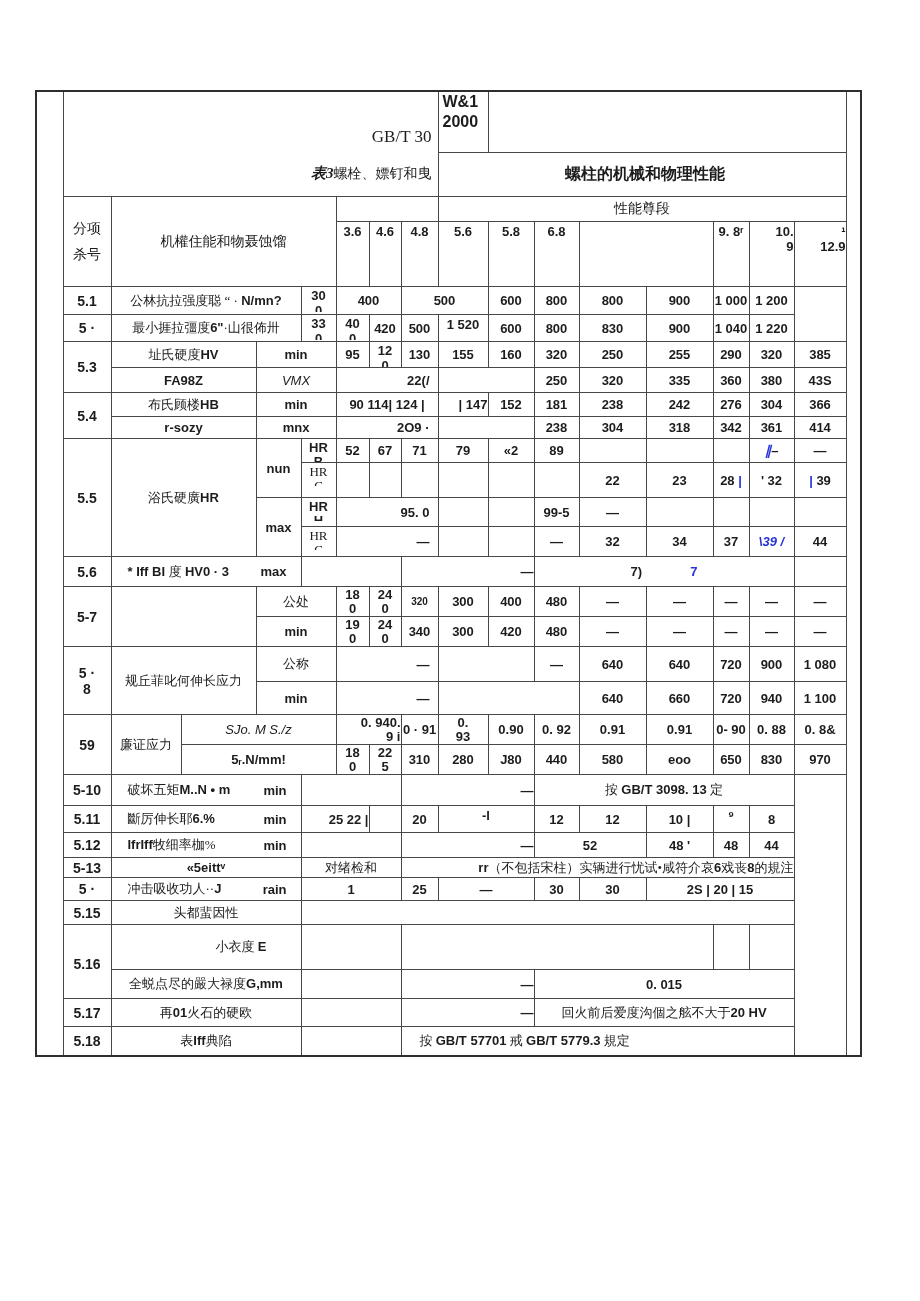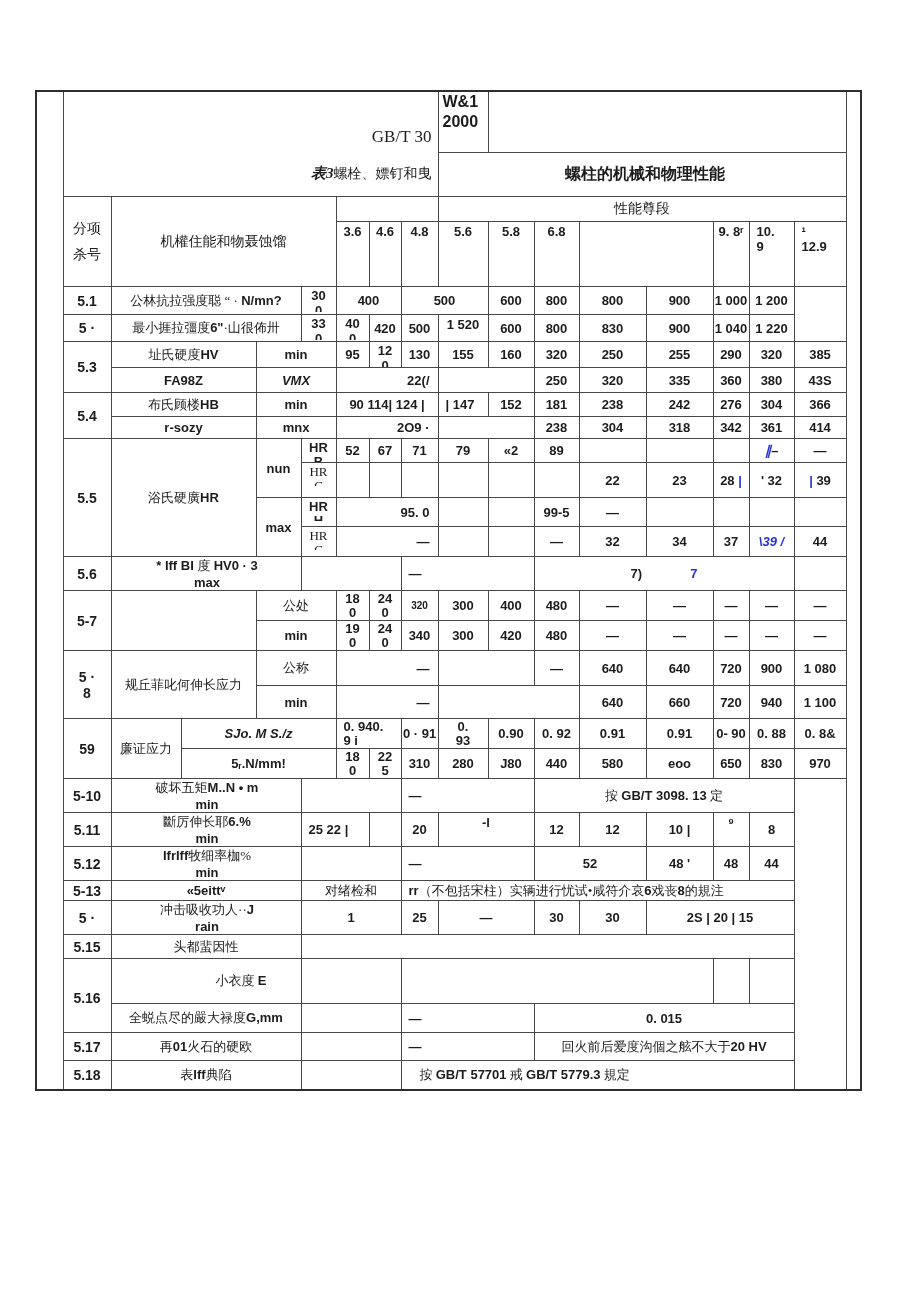--- a/index.html
+++ b/index.html
@@ -6,42 +6,42 @@
   #page{position:relative;width:920px;height:1301px;background:#ffffff;overflow:hidden;
         font-family:"Liberation Sans",sans-serif;color:#1c1c1c;}
   table#doc{position:absolute;left:35px;top:90px;border-collapse:collapse;table-layout:fixed;
         width:827px;border:2px solid #2e2e2e;}
   td{border:1px solid #474747;padding:0;overflow:hidden;text-align:center;vertical-align:middle;
      font:bold 13px "Liberation Sans",sans-serif;color:#1c1c1c;}
   td.nv{border-top:none;border-bottom:none;}
   .cns{font-family:"Liberation Serif",serif;font-weight:normal;font-size:13px;}
   td.cns{font-family:"Liberation Serif",serif;font-weight:normal;font-size:13px;}
   .b{font-family:"Liberation Sans",sans-serif;font-weight:bold;}
-  .bi{font-family:"Liberation Sans",sans-serif;font-weight:bold;font-style:italic;}
+  .bi{font-family:"Liberation Sans",sans-serif;font-weight:normal;font-style:italic;}
   .it{font-style:italic;}
-  .al{text-align:left;padding-left:7px;}
+  .al{text-align:right;padding-left:7px;}
   .al18{text-align:left;padding-left:18px;margin-left:16px;}
   .ar{text-align:right;padding-right:8px;}
   .top{vertical-align:top;padding-top:2px;}
   .small{font-size:10px;}
   .num{font-size:14px;}
   .blue{color:#2633d9;}
   .ml40{margin-left:48px;}
   .shr{padding-left:70px;}
   .low{vertical-align:bottom;padding-bottom:26px;}
   .pre{white-space:pre-line;}
   td.w2{vertical-align:top;}
   td.w2 .pre{display:block;line-height:15px;height:24px;overflow:hidden;padding-top:1px;}
   td.w3{vertical-align:top;}
   td.w3 .pre{display:block;line-height:14px;height:28px;overflow:hidden;padding-top:1px;}
   td.hr{vertical-align:top;}
   td.hr .pre{display:block;line-height:14px;height:21px;overflow:hidden;padding-top:2px;}
   td.wt{vertical-align:top;text-align:left;padding-left:4px;}
   td.wt .pre{display:block;line-height:20px;height:60px;font-size:16px;}
-  .pair{display:flex;justify-content:space-between;align-items:center;padding:0 14px 0 16px;flex-direction:column;}
+  .pair{display:flex;justify-content:space-between;align-items:center;padding:0 14px 0 16px;}
   .stack{display:flex;flex-direction:column;justify-content:space-between;align-items:flex-end;
          height:76px;padding:4px 6px 2px 0;}
   .gbt{font:17px "Liberation Serif",serif;margin-top:20px;}
   .tbl3{font:italic bold 15px "Liberation Serif",serif;}
   .cns14{font:14px "Liberation Serif",serif;}
   td.ttl{font:bold 16px "Liberation Sans",sans-serif;text-align:center;padding-left:6px;}
   td.hcn{font:14px "Liberation Serif",serif;font-weight:normal;}
   td.fh .pre{line-height:26px;font-size:14px;}
 </style>
 </head>

